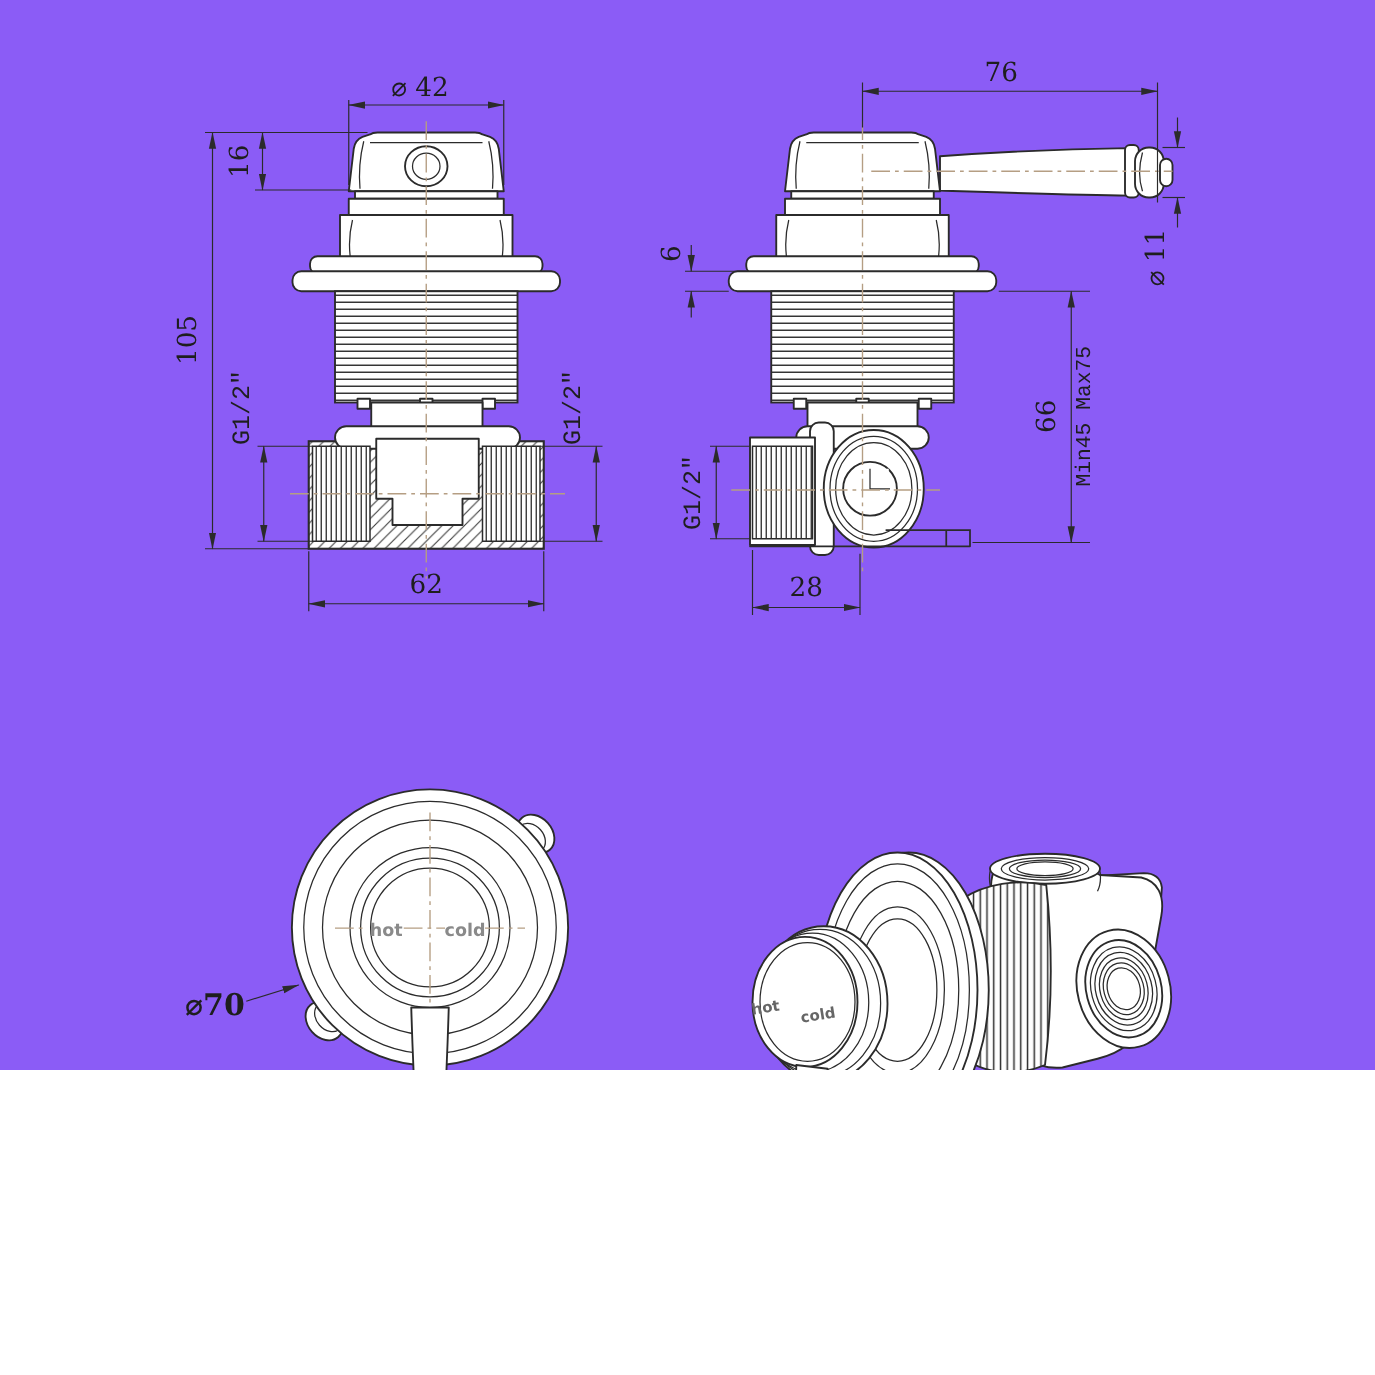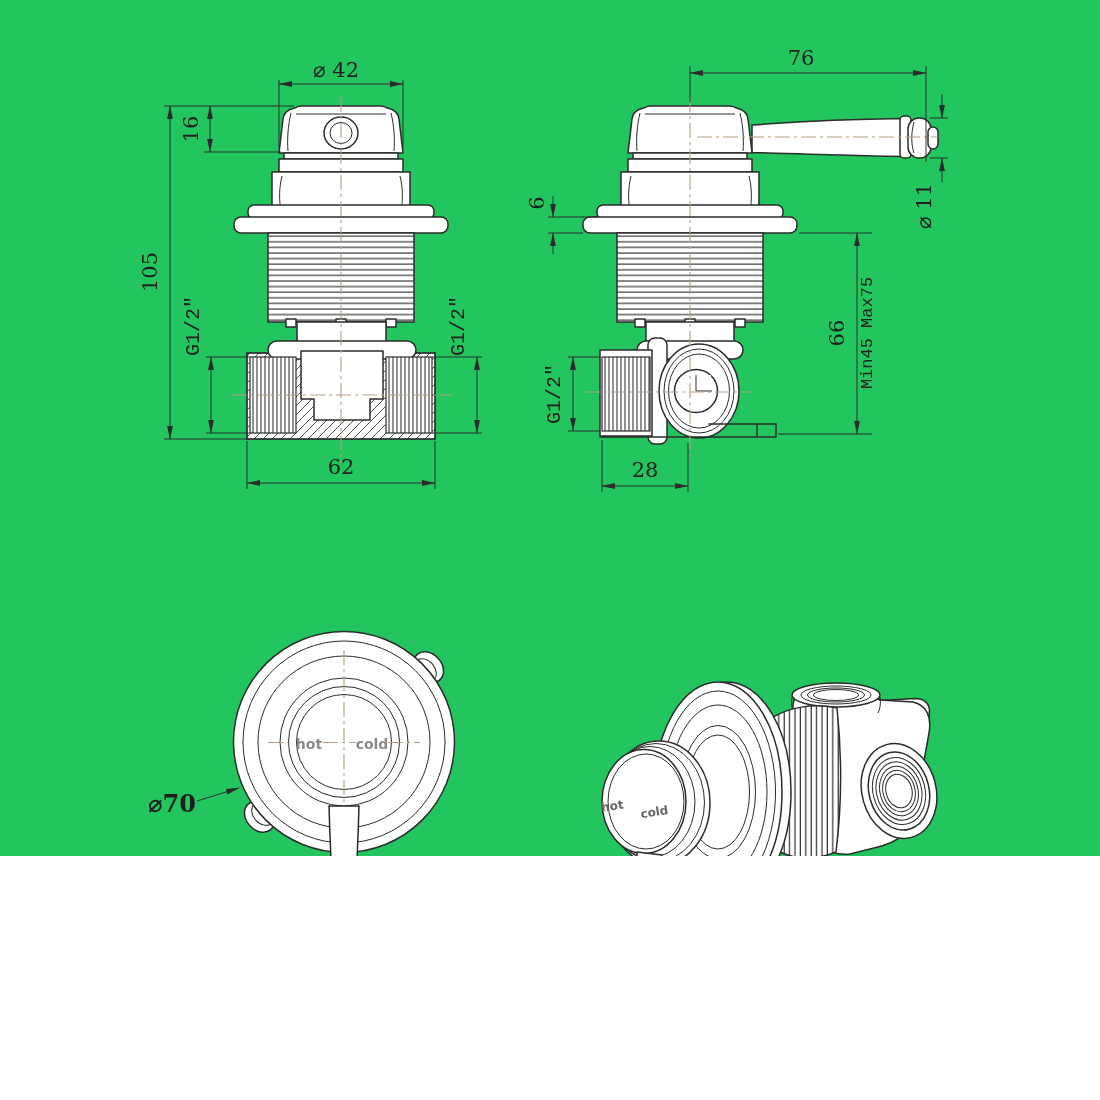--- a/index.html
+++ b/index.html
@@ -1,16 +1,16 @@
 <!DOCTYPE html>
 <html><head>
 <meta charset="utf-8">
 <style>
   html,body{margin:0;padding:0;background:#ffffff;}
-  .stage{width:1100px;height:856px;background:#22c55e;position:relative;font-family:"DejaVu Serif",serif;}
+  .stage{width:1100px;height:856px;background:#8b5cf6;position:relative;font-family:"DejaVu Serif",serif;}
   svg{display:block;}
   
   .o   { fill:#ffffff; stroke:#2b2b2b; stroke-width:1.5; stroke-linejoin:round; }
   .ln  { fill:none;    stroke:#2b2b2b; stroke-width:1.4; stroke-linecap:round; }
   .thin{ fill:none;    stroke:#2b2b2b; stroke-width:1;   }
   .ext { fill:none;    stroke:#2b2b2b; stroke-width:0.95;}
   .dln { fill:none;    stroke:#2b2b2b; stroke-width:0.95;}
   .cl  { fill:none;    stroke:#b59e83; stroke-width:1.1; stroke-dasharray:15 4 3 4; }
   
   .dim  { font:21px "DejaVu Serif","DejaVu Sans",serif; fill:#1e1e1e; }

